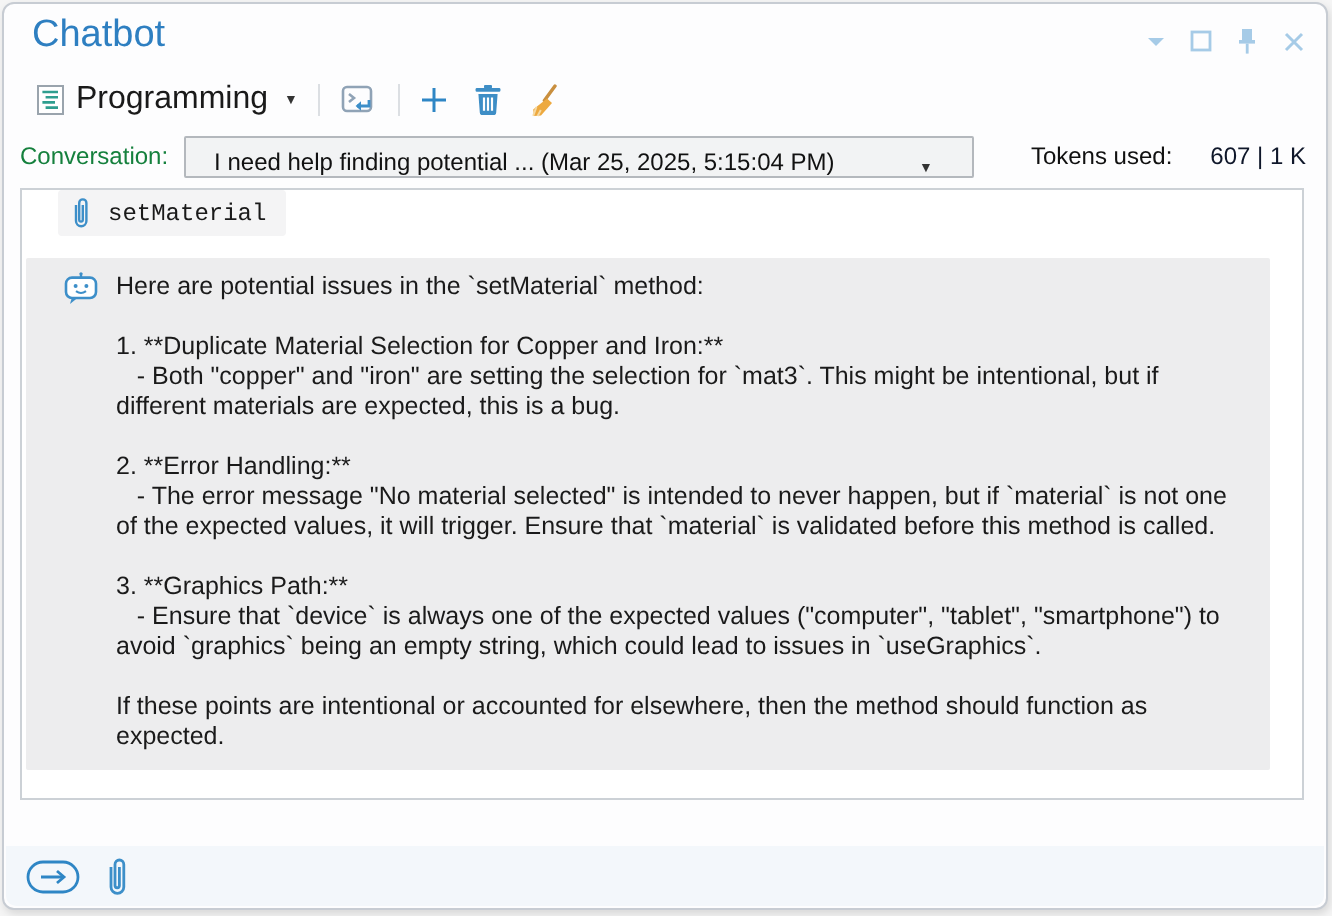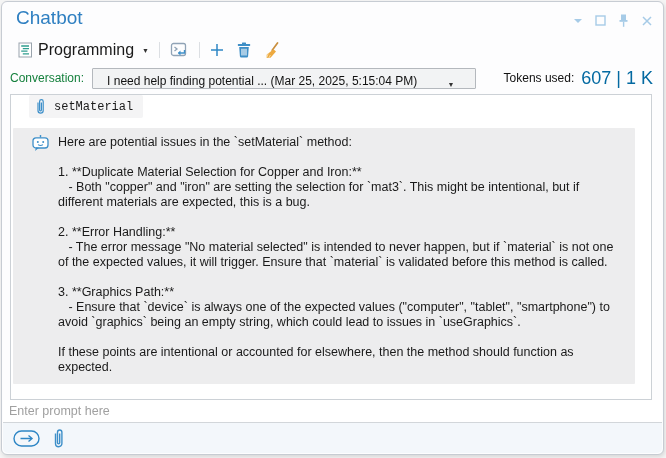--- a/index.html
+++ b/index.html
@@ -21,21 +21,21 @@
   .sep { width:1px; height:16px; background:#dcdfe3; }
   
   .conv-row { position:absolute; left:8px; right:10px; top:64px; height:24px; display:flex; align-items:center; }
   .conv-label { font-size:12px; color:#15803d; margin-right:8px; }
   .combo {
     flex:1; height:21px; background:#f2f3f4; border:1px solid #b4b8bd; border-radius:1px;
     display:flex; align-items:flex-end; font-size:12px; color:#111; padding:0 20px 0 14px;
   }
   .combo-text { flex:1; white-space:nowrap; overflow:hidden; }
   .tokens-label { font-size:12px; color:#111; margin-left:28px; }
-  .tokens-value { font-size:18px; color:#0369a1; margin-left:7px; }
+  .tokens-value { font-size:12px; color:#0f172a; margin-left:19px; }
   
   .chat {
     position:absolute; left:8px; top:92px; width:642px; height:306px;
     background:#fff; border:1px solid #ccd1d6; overflow:hidden;
   }
   .chip {
     display:inline-flex; align-items:center; gap:8px; margin:0 0 0 18px;
     background:#f4f4f5; padding:3px 10px 3px 6px; border-radius:2px;
     font-family:"Liberation Mono","DejaVu Sans Mono",monospace; font-size:12px; color:#1a1a1a;
   }
@@ -181,23 +181,20 @@
 2. **Error Handling:**
    - The error message "No material selected" is intended to never happen, but if `material` is not one of the expected values, it will trigger. Ensure that `material` is validated before this method is called.
 
 3. **Graphics Path:**
    - Ensure that `device` is always one of the expected values ("computer", "tablet", "smartphone") to avoid `graphics` being an empty string, which could lead to issues in `useGraphics`.
 
 If these points are intentional or accounted for elsewhere, then the method should function as expected.</div>
     </div>
   </div>
 
-  <div class="prompt-row">
-    <input type="text" placeholder="Enter prompt here" style="">
-  </div>
 
   <div class="actions">
     <span class="act-btn">
       <svg width="27" height="17" viewBox="0 0 27 17">
         <rect x="1" y="1" width="25" height="15" rx="7.5" fill="none" stroke="#2e86c5" stroke-width="1.4"></rect>
         <path d="M7.5 8.5 H18" stroke="#2e86c5" stroke-width="1.4"></path>
         <path d="M15.5 5.5 L19 8.5 L15.5 11.5" fill="none" stroke="#2e86c5" stroke-width="1.4"></path>
       </svg>
     </span>
     <span class="act-btn">

